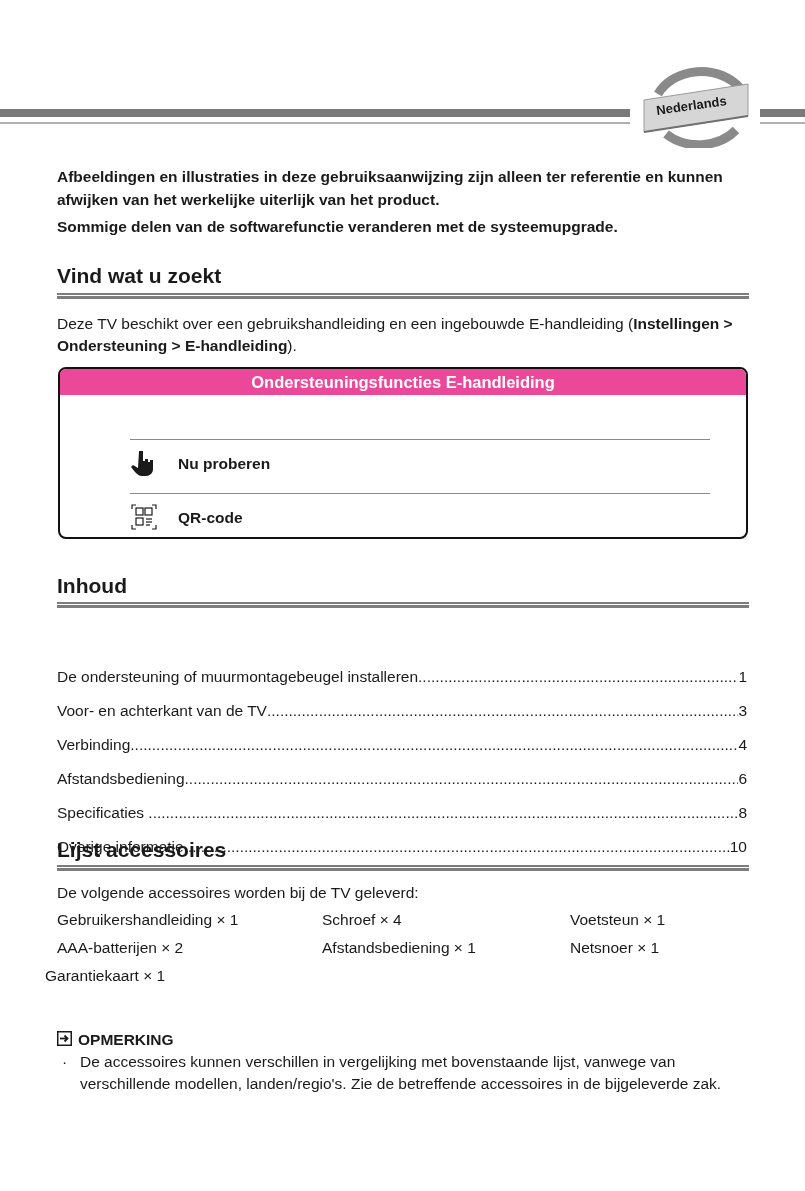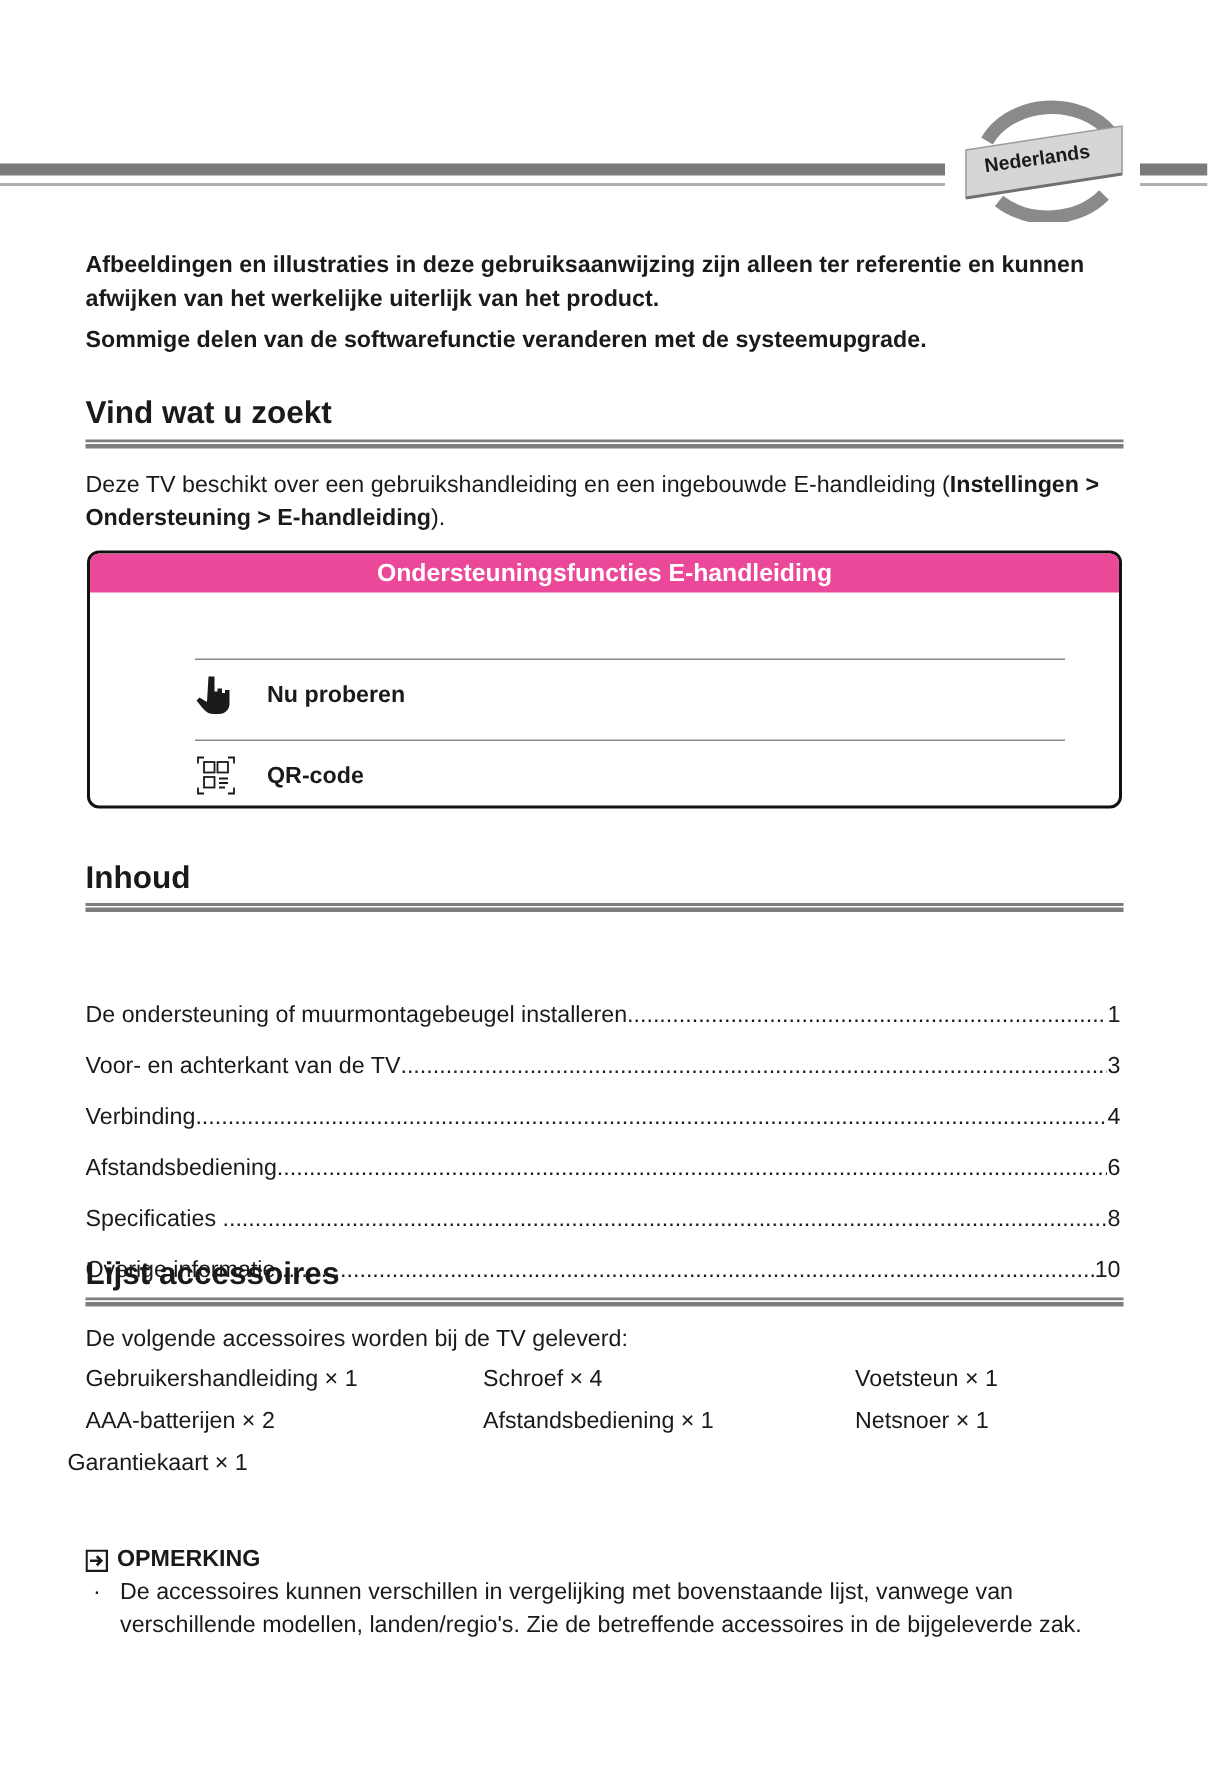--- a/index.html
+++ b/index.html
@@ -44,21 +44,21 @@
   
   .toc-row { position: absolute; left: 57px; width: 690px; height: 20px; display: flex; align-items: flex-end; font-size: 15.5px; overflow: hidden; white-space: nowrap; margin-top: 44px; }
   .toc-row .t { flex: 0 0 auto; }
   .toc-row .dots { flex: 1 1 auto; overflow: hidden; letter-spacing: 0px; color: #1a1a1a; }
   .toc-row .dots::before { content: "................................................................................................................................................................................................................................"; }
   .toc-row .p { flex: 0 0 auto; }
 
   
   .acc { position: absolute; font-size: 15.5px; }
 
-  .note-head { position: absolute; left: 57px; top: 1031px; font-weight: bold; font-size: 15.5px; display: flex; align-items: center; gap: 6px; }
+  .note-head { position: absolute; left: 57px; top: 1031px; font-weight: bold; font-size: 15.5px; display: flex; align-items: flex-start; gap: 6px; }
   .note-body { position: absolute; left: 80px; top: 1051px; width: 680px; font-size: 15.5px; line-height: 22px; }
   .note-bullet { position: absolute; left: 62px; top: 1051px; font-size: 15.5px; line-height: 22px; }
 </style>
 </head>
 <body>
 
 <div class="top-bar" style="left:0;width:630px"></div>
 <div class="top-thin" style="left:0;width:630px"></div>
 <div class="top-bar" style="left:760px;width:45px"></div>
 <div class="top-thin" style="left:760px;width:45px"></div>

